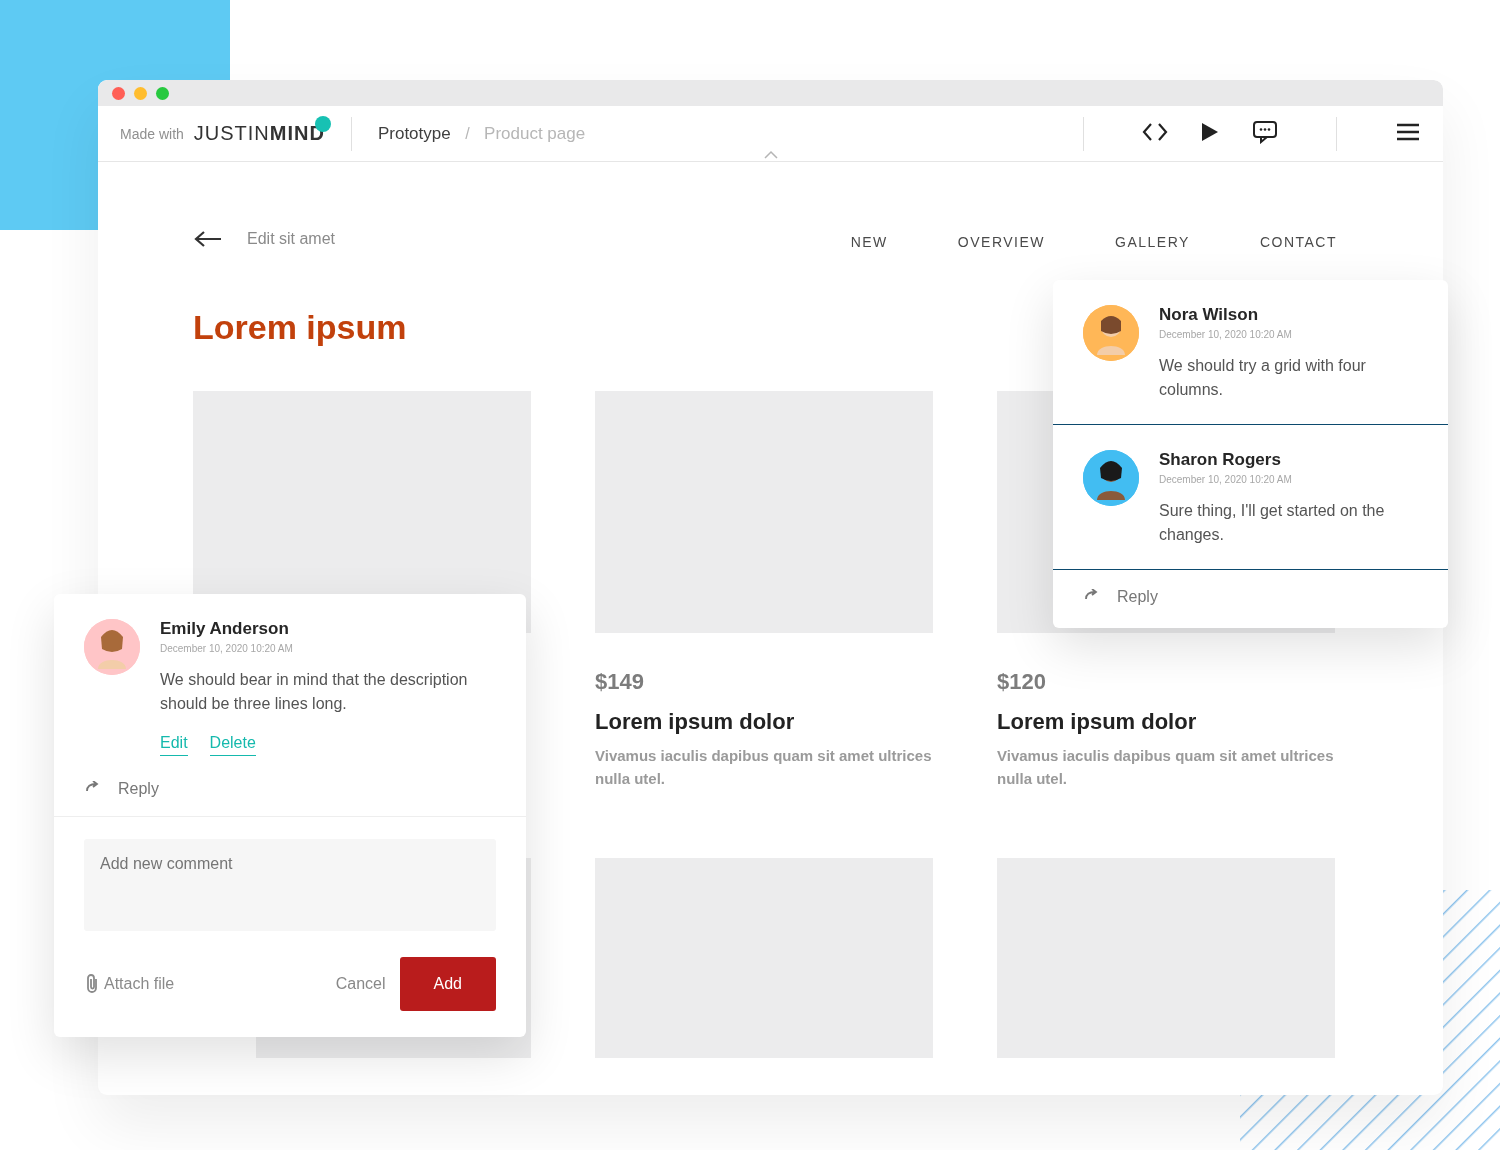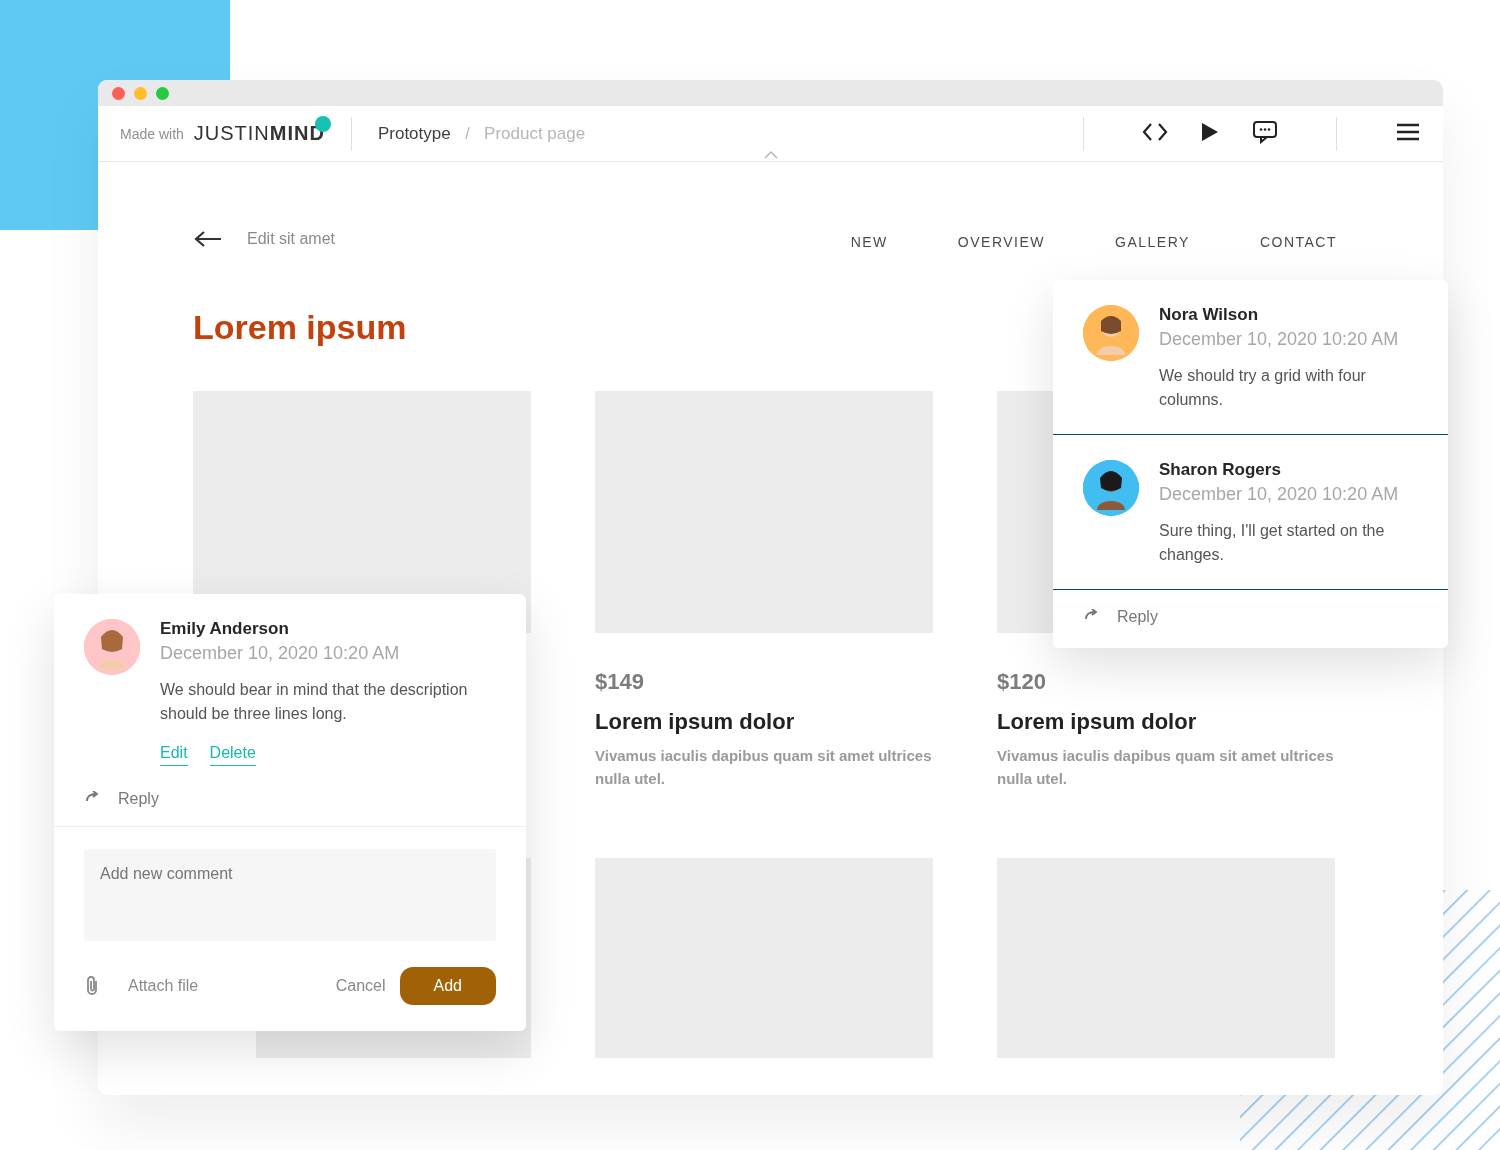--- a/index.html
+++ b/index.html
@@ -45,36 +45,36 @@
 .pin { position: absolute; width: 36px; height: 36px; border-radius: 50%; background: #1ac8bc; color: #fff; font-weight: 600; display: flex; align-items: center; justify-content: center; font-size: 17px; box-shadow: 0 4px 12px rgba(0,0,0,0.15); }
 .pin1 { right: 325px; top: 354px; }
 .pin2 { left: 401px; top: 698px; }
 
 .panel-r { position: absolute; right: 52px; top: 280px; width: 395px; background: #fff; border-radius: 6px; box-shadow: 0 18px 50px rgba(0,0,0,0.12); }
 .comment { padding: 25px 30px 22px; display: flex; gap: 20px; border-bottom: 1px solid #0c4a6e; }
 .comment:last-child { border-bottom: none; }
 .avatar { width: 56px; height: 56px; border-radius: 50%; flex-shrink: 0; }
 .cm-body { flex: 1; }
 .cm-name { font-size: 17px; font-weight: 600; color: #262626; }
-.cm-date { font-size: 18px; color: #a7a7a7; margin-top: 4px; }
+.cm-date { font-size: 10px; color: #a7a7a7; margin-top: 4px; }
 .cm-text { font-size: 16px; color: #545454; margin-top: 14px; line-height: 1.5; }
 .reply-row { padding: 18px 30px 22px; display: flex; align-items: center; gap: 14px; color: #777; font-size: 16px; }
 
 .panel-l { position: absolute; left: 54px; top: 594px; width: 472px; background: #fff; border-radius: 6px; box-shadow: 0 18px 50px rgba(0,0,0,0.12); }
 .panel-l .comment { border-bottom: none; padding-bottom: 6px; }
 .actions { margin-top: 18px; display: flex; gap: 22px; }
 .actions span { color: #15b9ad; font-size: 16px; border-bottom: 1px solid #15b9ad; padding-bottom: 3px; cursor: pointer; }
 .panel-l .reply-row { padding: 18px 30px; }
 .compose { border-top: 1px solid #eee; padding: 22px 30px 26px; }
 .compose textarea { width: 100%; height: 92px; border: none; background: #f6f6f6; padding: 16px; font-size: 16px; color: #888; resize: none; font-family: inherit; border-radius: 3px; }
 .compose-row { margin-top: 22px; display: flex; align-items: center; }
-.attach { display: flex; align-items: center; gap: 28px; color: #8a8a8a; font-size: 16px; }
+.attach { display: flex; align-items: center; gap: 4px; color: #8a8a8a; font-size: 16px; }
 .compose-row .btns { margin-left: auto; display: flex; align-items: center; gap: 14px; }
 .cancel { color: #888; font-size: 16px; cursor: pointer; }
-.addbtn { background: #a16207; color: #fff; border: none; padding: 10px 34px; font-size: 16px; border-radius: 13px; cursor: pointer; }
+.addbtn { background: #b91c1c; color: #fff; border: none; padding: 18px 34px; font-size: 16px; border-radius: 3px; cursor: pointer; }
 
 .av-pink { background: #ffc5c7; }
 .av-orange { background: #ffb757; }
 .av-blue { background: #42bdf2; }
 .avatar svg { width: 100%; height: 100%; }
 </style>
 </head>
 <body>
 
 <div class="bg-square"></div>

